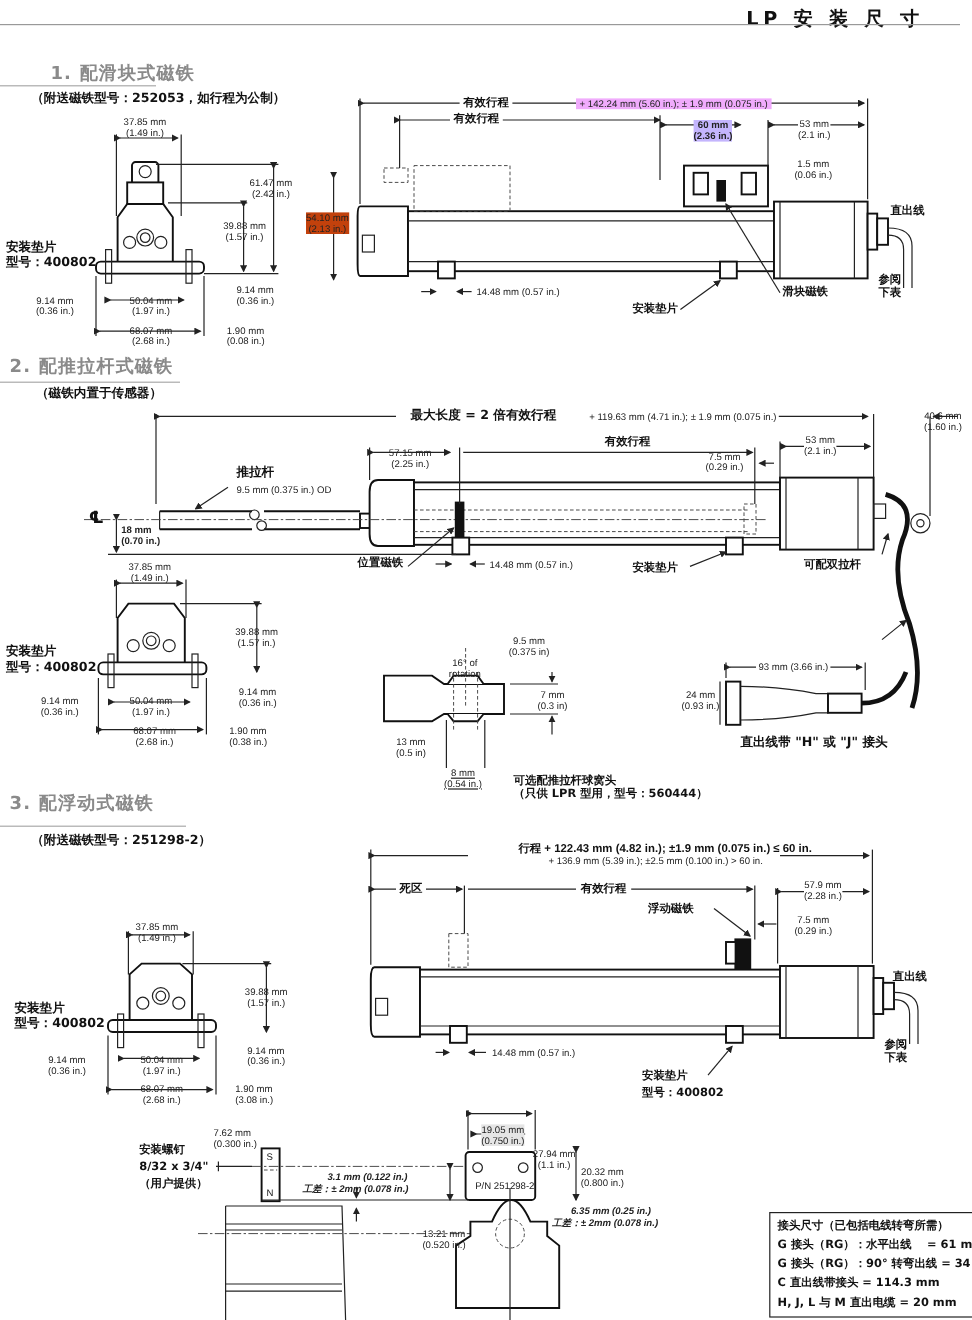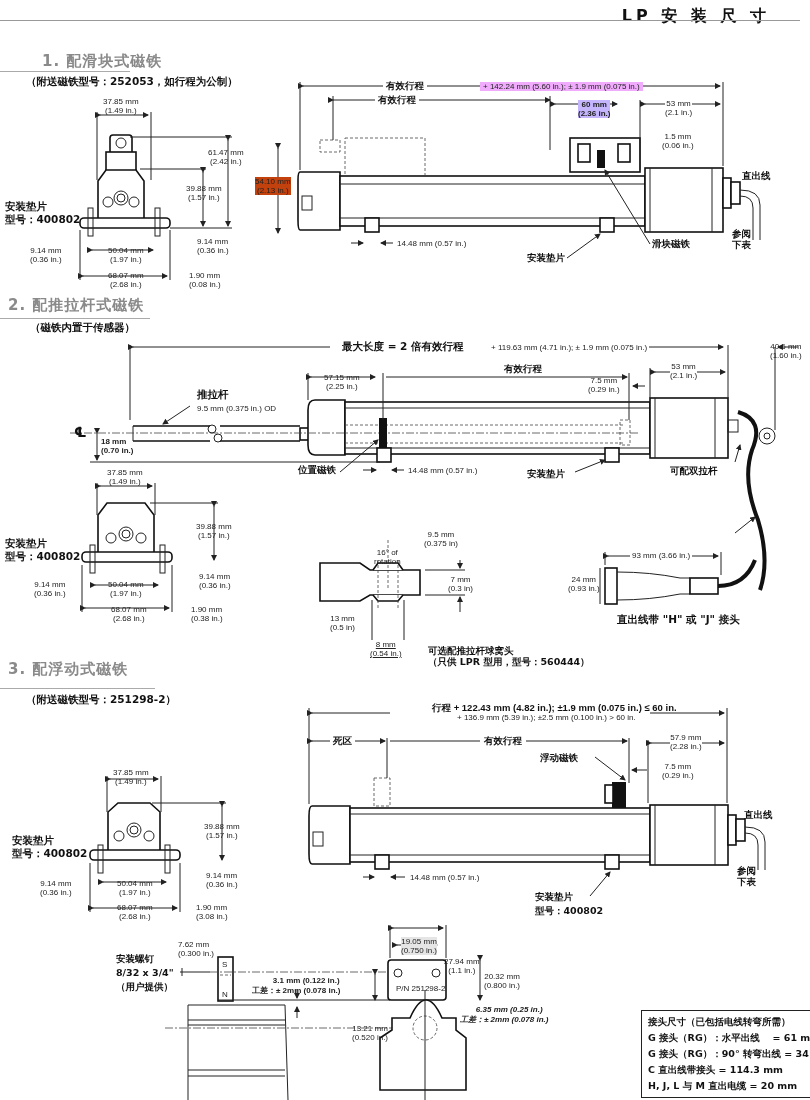--- a/index.html
+++ b/index.html
@@ -514,21 +514,21 @@
     <div>安装螺钉</div>
     <div>8/32 x 3/4"</div>
     <div>（用户提供）</div>
   </div>
 <div class="abs dim dim-l" style="left:178px;top:940px;">
     <div>7.62 mm</div>
     <div>(0.300 in.)</div>
   </div>
 <div class="abs dim" style="left:222px;top:960px;">S</div>
 <div class="abs dim" style="left:222px;top:990px;">N</div>
-<div class="abs dim" style="left:252px;top:976px;font-weight:bold;line-height:10px;">
+<div class="abs dim" style="left:252px;top:976px;font-weight:bold;font-style:italic;line-height:10px;">
     <div style="padding-left:20px;">3.1 mm (0.122 in.)</div>
     <div>工差：± 2mm (0.078 in.)</div>
   </div>
 <div class="abs dim" style="left:352px;top:996px;margin-top:28px;">
     <div>13.21 mm</div>
     <div>(0.520 in.)</div>
   </div>
 <div class="abs dim" style="left:400px;top:957px;margin-left:44px;">
     <div>27.94 mm</div>
     <div>(1.1 in.)</div>

